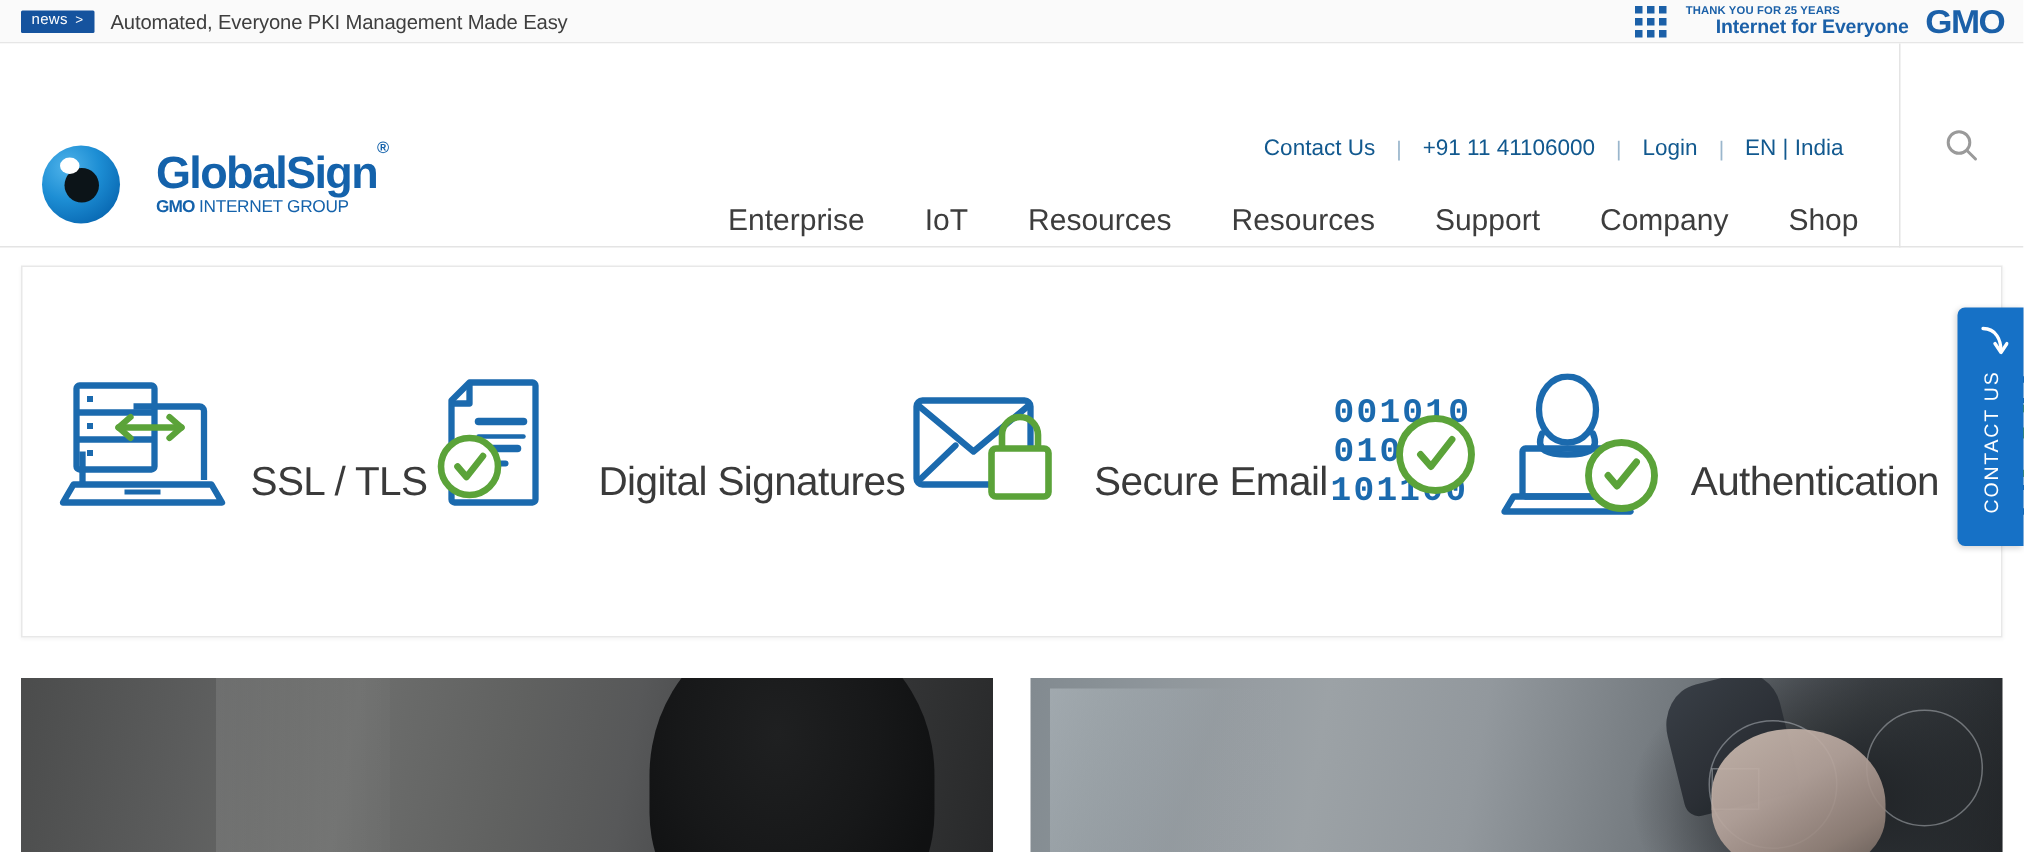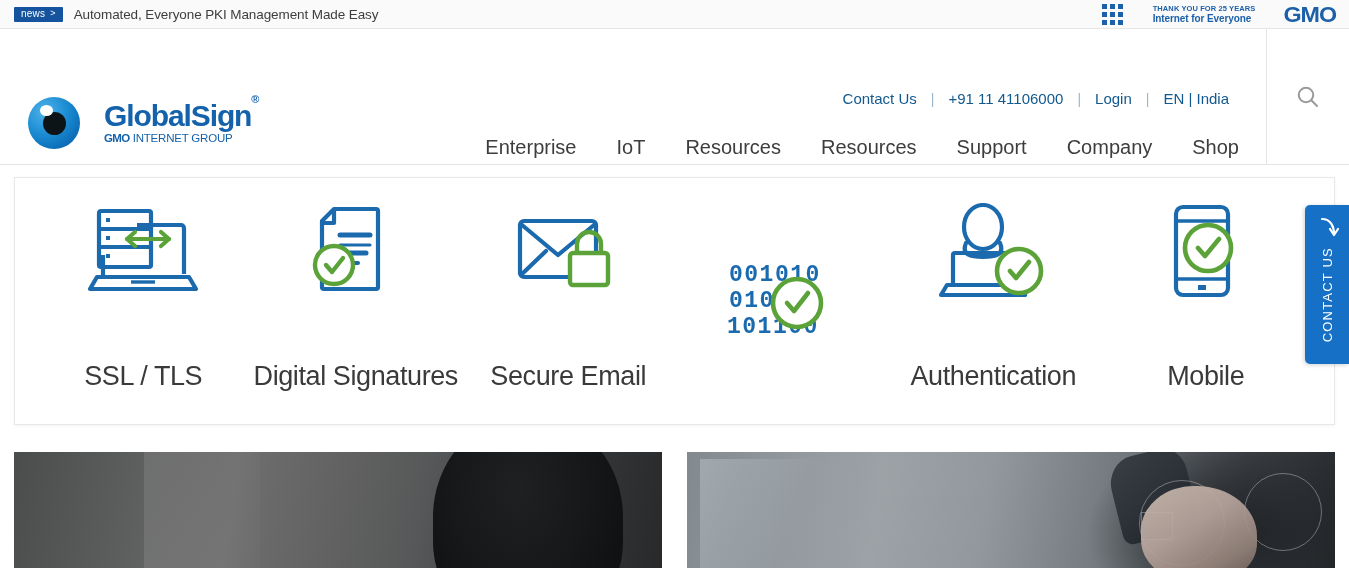--- a/index.html
+++ b/index.html
@@ -46,21 +46,21 @@
     cursor: pointer;
   }
 
   .gmo-cluster {
     position: absolute;
     right: 0;
     top: 0;
     height: 29px;
     display: flex;
     align-items: center;
-    gap: 30px;
+    gap: 13px;
     padding-right: 14px;
   }
   .dot-grid {
     display: grid;
     grid-template-columns: repeat(3, 5px);
     grid-template-rows: repeat(3, 5px);
     gap: 3px;
   }
   .dot-grid i {
     display: block;
@@ -73,24 +73,25 @@
   }
   .thank-you .l1 {
     display: block;
     font-size: 7.5px;
     font-weight: bold;
     letter-spacing: .1px;
     white-space: nowrap;
   }
   .thank-you .l2 {
     display: block;
-    font-size: 10px;
+    font-size: 13px;
     font-weight: bold;
     letter-spacing: -.1px;
     white-space: nowrap;
+    margin-left: 20px;
   }
   .gmo-logo {
     font-size: 22px;
     font-weight: bold;
     color: #1b60a8;
     letter-spacing: -1px;
     font-family: "Liberation Sans", sans-serif;
     transform: scaleX(1.06);
   }
 
@@ -216,21 +217,21 @@
   }
   .products-row {
     display: flex;
     height: 100%;
     align-items: center;
     padding: 0 22px 8px 22px;
   }
   .product {
     flex: 1 1 0;
     display: flex;
-    flex-direction: column;
+    flex-direction: row;
     align-items: center;
     justify-content: center;
     gap: 14px;
     cursor: pointer;
     text-decoration: none;
   }
   .product .ico { height: 96px; display: flex; align-items: center; justify-content: center; }
   .product .plabel {
     font-size: 27px;
     color: #3a3a3a;

